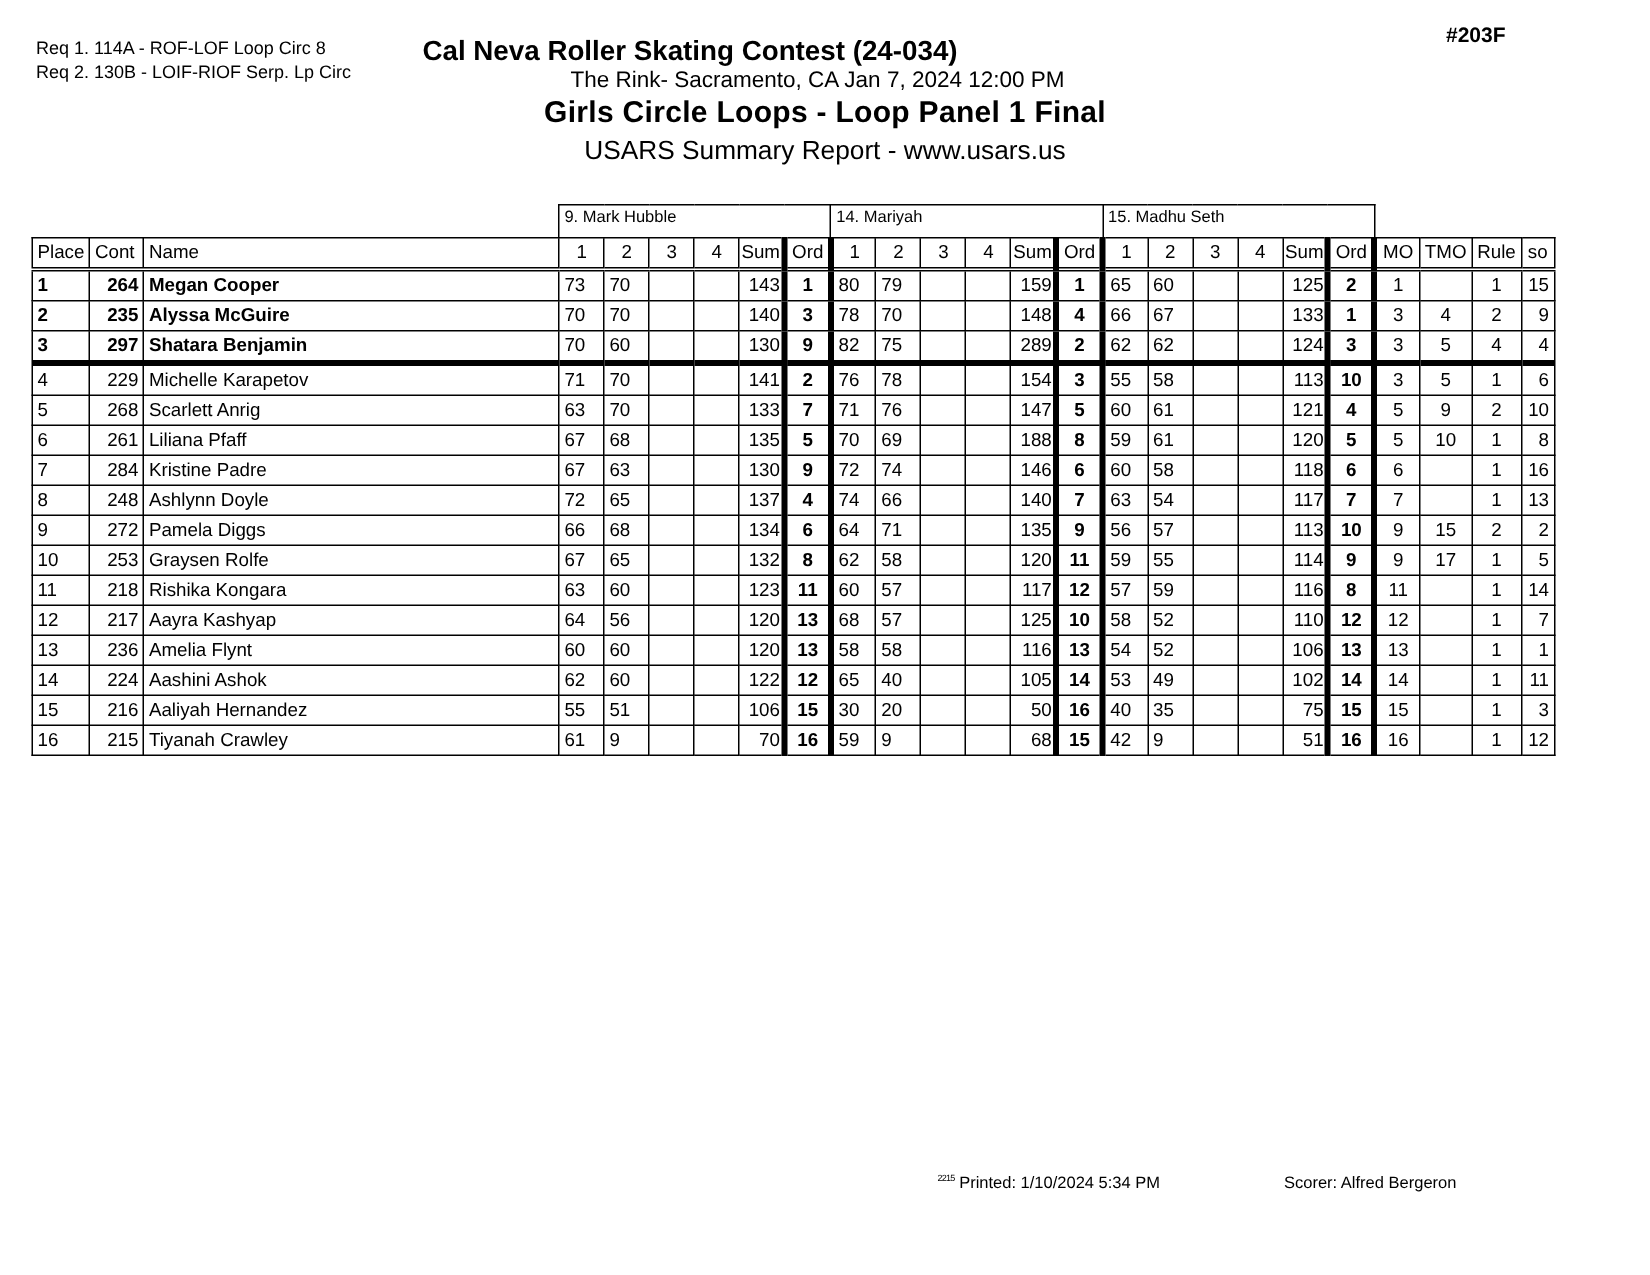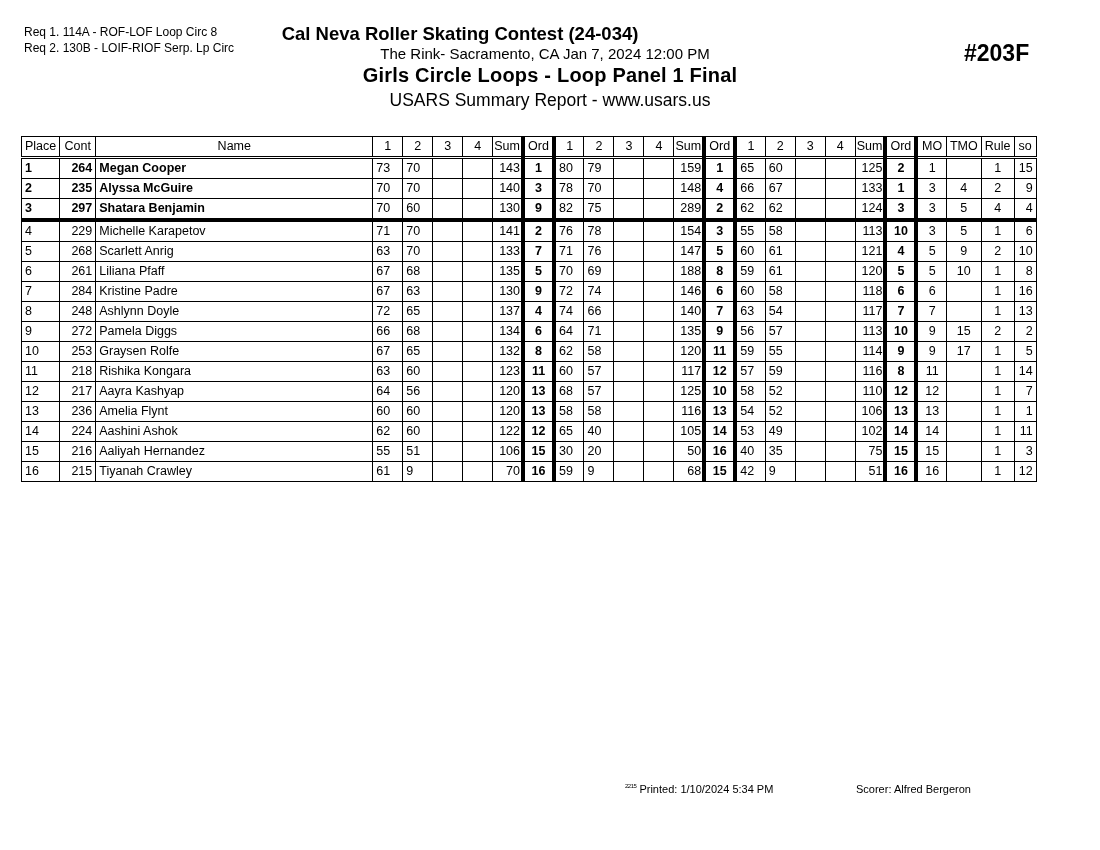--- a/index.html
+++ b/index.html
@@ -4,28 +4,28 @@
 <style>
   html, body { margin: 0; padding: 0; background: #ffffff; }
   body { width: 1100px; height: 850px; position: relative; overflow: hidden;
          font-family: "Liberation Sans", sans-serif; color: #000; }
   .abs { position: absolute; white-space: nowrap; }
   .req { font-size: 12px; left: 24px; }
   .title1 { left: 0; width: 920px; text-align: center; top: 23px; font-size: 18.5px; font-weight: bold; }
   .title2 { left: 0; width: 1090px; text-align: center; top: 45px; font-size: 15px; }
   .title3 { left: 0; width: 1100px; text-align: center; top: 64px; font-size: 20px; font-weight: bold; letter-spacing: 0.2px; }
   .title4 { left: 0; width: 1100px; text-align: center; top: 90px; font-size: 17.5px; }
-  .eventno { left: 964px; top: 40px; font-size: 23px; font-weight: bold; text-align: right; }
+  .eventno { left: 964px; top: 15px; font-size: 14px; font-weight: bold; text-align: right; }
 
   table.grid { position: absolute; left: 21px; top: 136px; border-collapse: collapse; table-layout: fixed; font-size: 12.5px; }
   table.grid td { border: 1px solid #000; padding: 0 3px; height: 19px; line-height: 19px; overflow: hidden; white-space: nowrap; }
   table.grid tr.judge-row td { height: 20px; line-height: 14px; vertical-align: top; font-size: 11px; padding-top: 1px; }
   table.grid tr.judge-row td.blank { border: none; }
   table.grid tr.colhdr td { border-bottom: 3px double #000; text-align: center; }
-  table.grid tr.colhdr td.left { text-align: center; }
+  table.grid tr.colhdr td.left { text-align: left; }
   .c { text-align: center; }
   .r { text-align: right; }
   td.ord { font-weight: bold; border-right: 4px solid #000 !important; text-align: center; }
   tr.podium td { font-weight: bold; }
   tr.podium td.plain { font-weight: normal; }
   tr.cut td { border-bottom: 4px solid #000; }
   .footer { top: 783px; font-size: 11px; }
   .tiny { font-size: 6px; vertical-align: top; letter-spacing: -0.5px; }
 </style>
 </head>
@@ -61,20 +61,27 @@
       <col style="width:30px">
       <col style="width:30px">
       <col style="width:30px">
       <col style="width:31px">
     <col style="width:30px">
       <col style="width:33px">
       <col style="width:33px">
       <col style="width:22px">
   </colgroup>
   <tbody id="tbody">
+    <tr class="judge-row">
+      <td class="blank" colspan="3"></td>
+      <td colspan="6">9.  Mark Hubble</td>
+      <td colspan="6">14.  Mariyah</td>
+      <td colspan="6">15.  Madhu Seth</td>
+      <td class="blank" colspan="4"></td>
+    </tr>
     <tr class="colhdr" id="colhdr">
         <td class="left">Place</td>
         <td class="left">Cont</td>
         <td class="left">Name</td>
         <td>1</td>
         <td>2</td>
         <td>3</td>
         <td>4</td>
         <td style="border-right: 4px solid rgb(0, 0, 0); padding: 0px 1px;">Sum</td>
         <td style="border-right: 4px solid rgb(0, 0, 0); text-align: center;">Ord</td>

